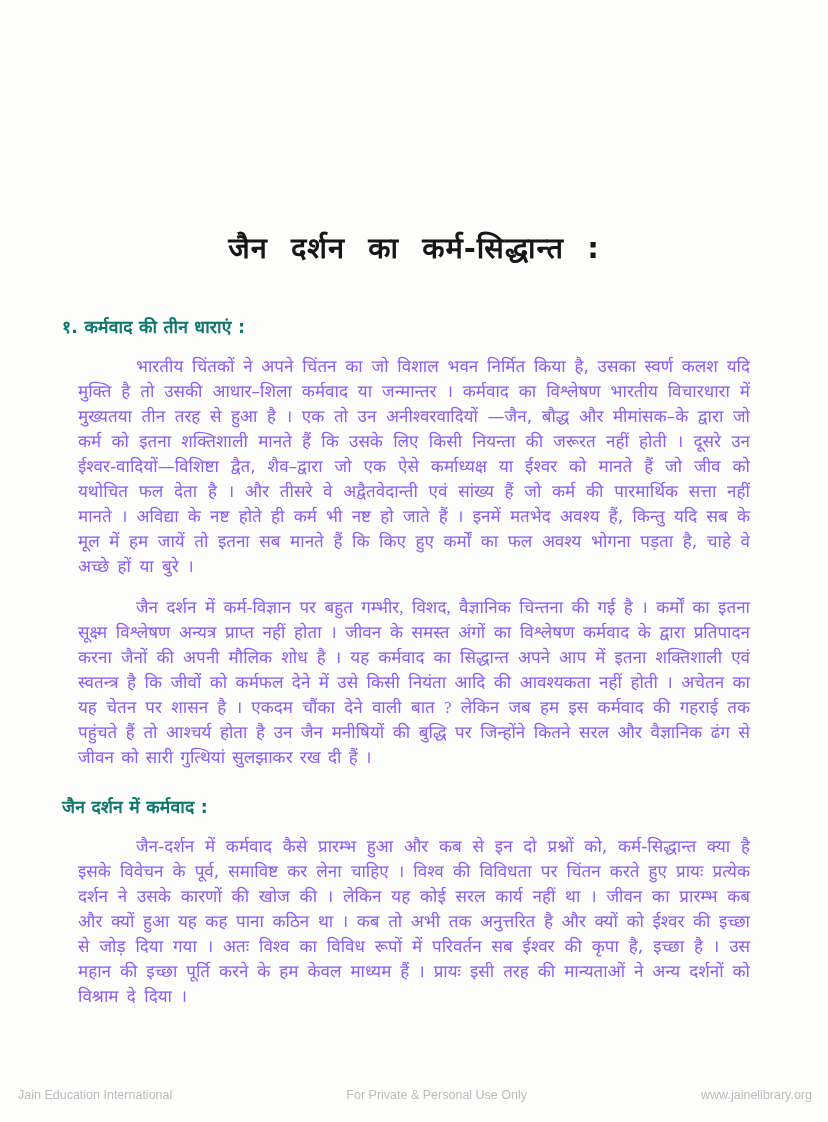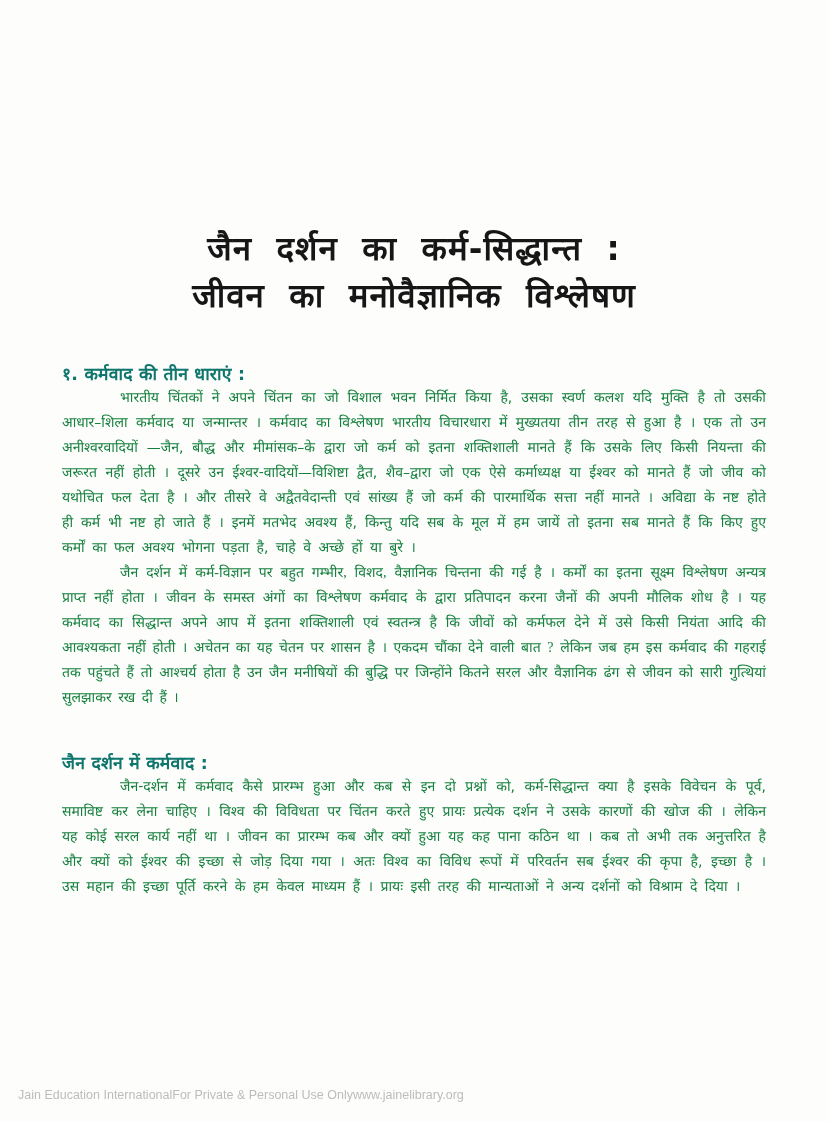--- a/index.html
+++ b/index.html
@@ -15,69 +15,69 @@
     background: #fdfdfc;
     color: #1b1b1b;
     font-family: "DejaVu Sans", "Liberation Serif", sans-serif;
     overflow: hidden;
     box-sizing: border-box;
   }
   .title-block {
     padding-top: 225px;
     text-align: center;
     font-weight: bold;
-    font-size: 33px;
+    font-size: 29px;
     line-height: 47px;
     letter-spacing: 1px;
     word-spacing: 12px;
     color: #161616;
   }
   .content {
     margin: 0 62px;
   }
   .section-heading {
     font-weight: bold;
     font-size: 17.5px;
     color: #0f766e;
     margin: 0;
     letter-spacing: 0.2px;
   }
   .heading-1 { margin-top: 42px; }
-  .heading-2 { margin-top: 40px; }
+  .heading-2 { margin-top: 24px; }
   p.body-para {
-    font-size: 14px;
+    font-size: 17px;
     line-height: 25px;
     text-align: justify;
     text-indent: 58px;
     word-spacing: 3px;
-    margin: 0;
-    color: #15803d;
+    margin: 16px;
+    color: #8b5cf6;
   }
   .para-first { margin-top: 8px; }
   .para-next  { margin-top: 24px; font-family: Liberation Serif, serif; }
   .footer {
     position: absolute;
     left: 0;
     right: 0;
     top: 1088px;
     display: flex;
+    justify-content: space-between;
     padding: 0 16px 0 18px;
     font-size: 12.5px;
     color: #bcbcbc;
     font-family: "Liberation Sans", sans-serif;
   }
 </style>
 </head>
 <body>
 
 <div class="page">
 
   <div class="title-block">
     <div>जैन दर्शन का कर्म-सिद्धान्त :</div>
-    <div>जीवन का मनोवैज्ञानिक विश्लेषण</div>
   </div>
 
   <div class="content">
 
     <h2 class="section-heading heading-1">१. कर्मवाद की तीन धाराएं :</h2>
 
     <p class="body-para para-first">भारतीय चिंतकों ने अपने चिंतन का जो विशाल भवन निर्मित किया है, उसका स्वर्ण कलश यदि मुक्ति है तो उसकी आधार–शिला कर्मवाद या जन्मान्तर । कर्मवाद का विश्लेषण भारतीय विचारधारा में मुख्यतया तीन तरह से हुआ है । एक तो उन अनीश्वरवादियों —जैन, बौद्ध और मीमांसक–के द्वारा जो कर्म को इतना शक्तिशाली मानते हैं कि उसके लिए किसी नियन्ता की जरूरत नहीं होती । दूसरे उन ईश्वर-वादियों—विशिष्टा द्वैत, शैव–द्वारा जो एक ऐसे कर्माध्यक्ष या ईश्वर को मानते हैं जो जीव को यथोचित फल देता है । और तीसरे वे अद्वैतवेदान्ती एवं सांख्य हैं जो कर्म की पारमार्थिक सत्ता नहीं मानते । अविद्या के नष्ट होते ही कर्म भी नष्ट हो जाते हैं । इनमें मतभेद अवश्य हैं, किन्तु यदि सब के मूल में हम जायें तो इतना सब मानते हैं कि किए हुए कर्मों का फल अवश्य भोगना पड़ता है, चाहे वे अच्छे हों या बुरे ।</p>
 
     <p class="body-para para-next">जैन दर्शन में कर्म-विज्ञान पर बहुत गम्भीर, विशद, वैज्ञानिक चिन्तना की गई है । कर्मों का इतना सूक्ष्म विश्लेषण अन्यत्र प्राप्त नहीं होता । जीवन के समस्त अंगों का विश्लेषण कर्मवाद के द्वारा प्रतिपादन करना जैनों की अपनी मौलिक शोध है । यह कर्मवाद का सिद्धान्त अपने आप में इतना शक्तिशाली एवं स्वतन्त्र है कि जीवों को कर्मफल देने में उसे किसी नियंता आदि की आवश्यकता नहीं होती । अचेतन का यह चेतन पर शासन है । एकदम चौंका देने वाली बात ? लेकिन जब हम इस कर्मवाद की गहराई तक पहुंचते हैं तो आश्चर्य होता है उन जैन मनीषियों की बुद्धि पर जिन्होंने कितने सरल और वैज्ञानिक ढंग से जीवन को सारी गुत्थियां सुलझाकर रख दी हैं ।</p>
 

